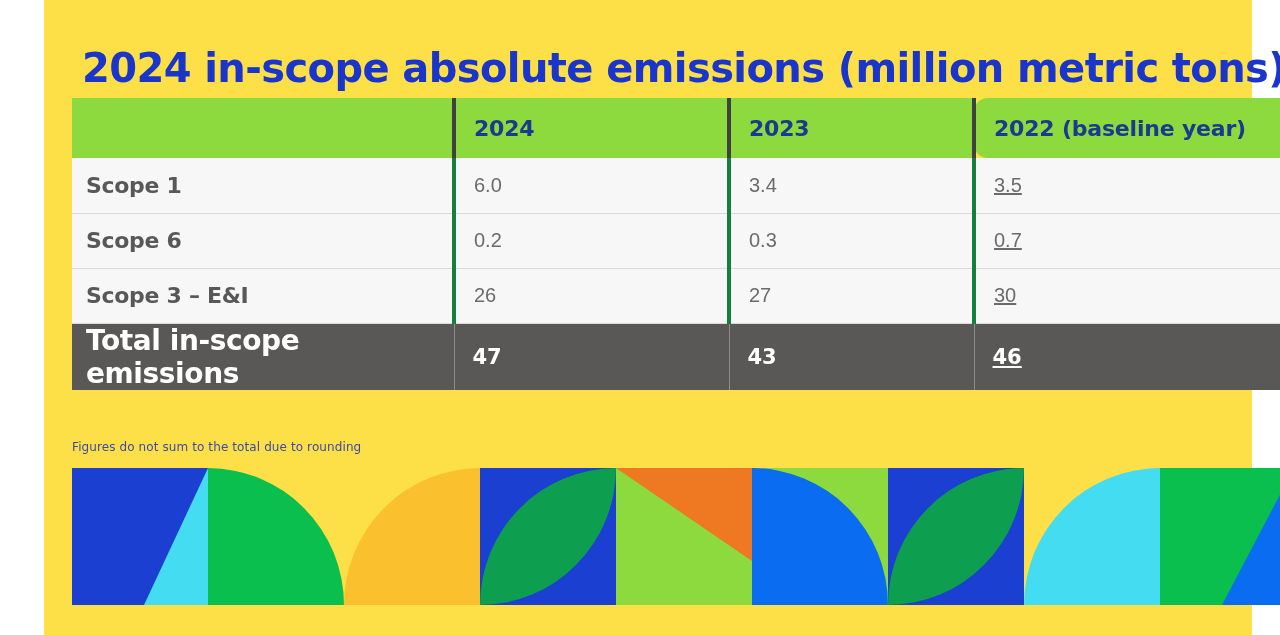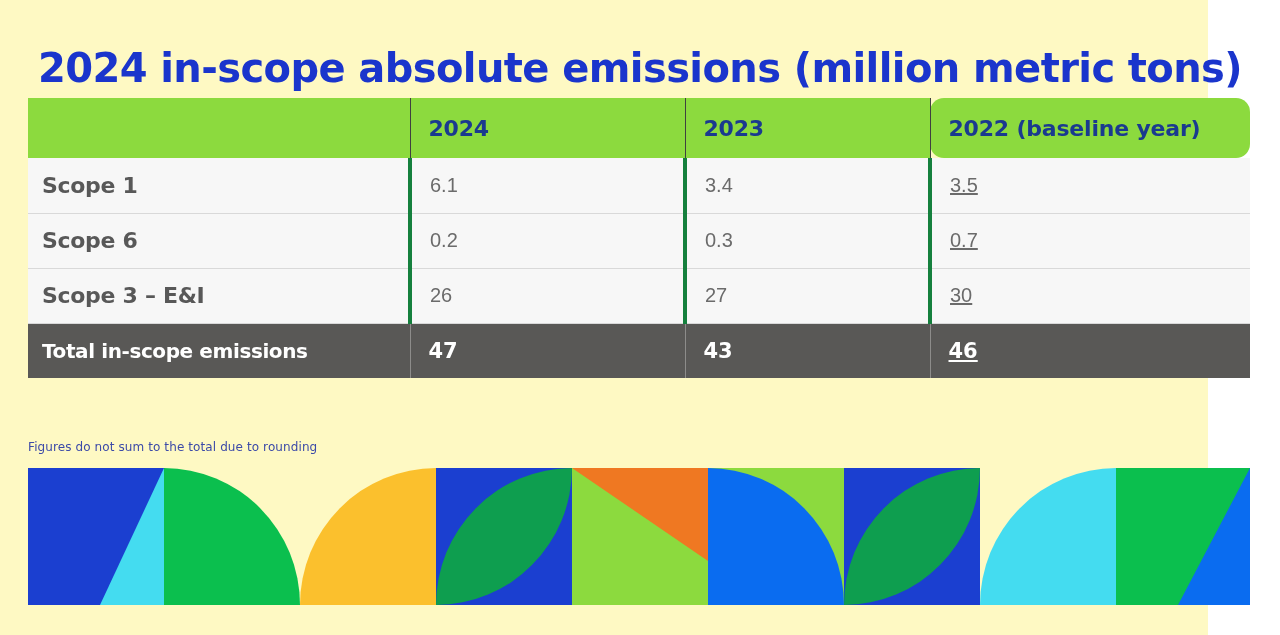--- a/index.html
+++ b/index.html
@@ -2,21 +2,21 @@
 <html><head>
 <meta charset="utf-8">
 <style>
   * { margin:0; padding:0; box-sizing:border-box; }
   html, body {
     width:1280px; height:635px;
     background:#ffffff;
     font-family:"Liberation Sans", sans-serif;
     overflow:hidden;
   }
-  #page { position:relative; width:1208px; height:635px; background:#fef9c3; }
+  #page { position:relative; width:1208px; height:635px; background:#fde047;margin-left:44px; }
 
   
   #title {
     position:absolute;
     left:38px; top:45px;
     width:1210px;
     font-size:40px;
     font-weight:bold;
     letter-spacing:-0.6px;
     color:#1a35cc;
@@ -42,21 +42,21 @@
 
   thead th {
     background:#8cda3e;
     color:#1a3a8f;
     font-family:"DejaVu Sans", sans-serif;
     font-weight:bold;
     font-size:22px;
     height:60px;
     text-align:left;
     padding:0 0 0 18px;
-    border-right:1px solid #404040;
+    border-right:4px solid #404040;
     vertical-align:middle;
     letter-spacing:-0.2px;
   }
   thead th.h-label { padding-left:14px; }
   thead th:last-child { border-right:none;border-radius:14px; }
 
   tbody td {
     background:#f7f7f7;
     height:55px;
     border-bottom:1px solid #d9d9d9;
@@ -80,21 +80,21 @@
     color:#ffffff;
     font-weight:bold;
     font-size:21px;
     height:55px;
     border-bottom:none;
     border-right:1px solid #8d8c8a;
     font-family:"DejaVu Sans", sans-serif;
   }
   tbody tr.total-row td:last-child { border-right:none; }
   tbody tr.total-row td.row-label {
-    font-size:20px;
+    font-size:28px;
     letter-spacing:-0.4px;
   }
 
   
   #footnote {
     position:absolute;
     left:28px; top:440px;
     font-size:12px;
     color:#3c4aa8;
     font-family:"DejaVu Sans", sans-serif;
@@ -128,21 +128,21 @@
         <tr>
           <th class="h-label"></th>
           <th>2024</th>
           <th>2023</th>
           <th>2022 (baseline year)</th>
         </tr>
       </thead>
       <tbody>
         <tr>
           <td class="row-label">Scope 1</td>
-          <td>6.1</td>
+          <td>6.0</td>
           <td>3.4</td>
           <td>3.5</td>
         </tr>
         <tr>
           <td class="row-label">Scope 6</td>
           <td>0.2</td>
           <td>0.3</td>
           <td>0.7</td>
         </tr>
         <tr>

